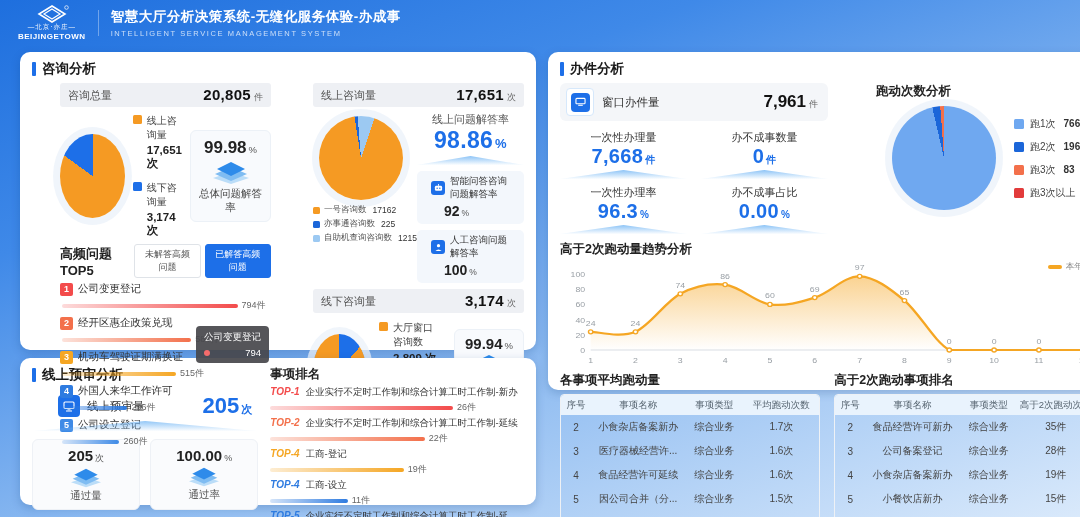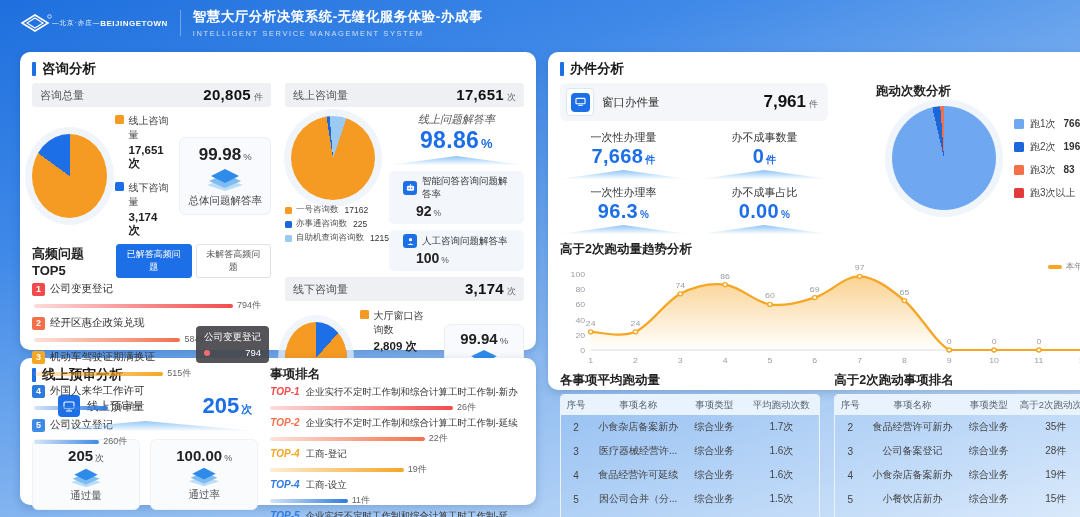--- a/index.html
+++ b/index.html
@@ -4,21 +4,21 @@
 <style>
   * { margin:0; padding:0; box-sizing:border-box; }
   html,body { width:1080px; height:517px; overflow:hidden; }
   body {
     font-family:"Liberation Sans","DejaVu Sans",sans-serif;
     background:linear-gradient(160deg,#1E6FDE 0%,#3F89E8 28%,#8FBCF1 62%,#D9E9FB 100%);
     position:relative; color:#333;
   }
   
   header { height:46px; display:flex; align-items:center; padding:0 14px 0 18px; }
-  .logo { display:flex; flex-direction:row; align-items:center; color:#fff; line-height:1; }
+  .logo { display:flex; flex-direction:column; align-items:center; color:#fff; line-height:1; }
   .logo svg { display:block; }
   .logo-cn { font-size:6.5px; letter-spacing:1px; margin-top:1px; opacity:.95; }
   .logo-en { font-size:8px; font-weight:bold; letter-spacing:.5px; margin-top:2px; }
   .hd-div { width:1px; height:26px; background:rgba(255,255,255,.35); margin:0 12px; }
   .app-title { color:#fff; font-size:13.5px; font-weight:bold; letter-spacing:.5px; }
   .app-subtitle { color:rgba(255,255,255,.75); font-size:7.5px; letter-spacing:1.6px; margin-top:3px; }
   
   main { position:absolute; top:46px; left:0; right:0; bottom:0; padding:6px 20px 10px; display:flex; gap:12px; }
   .col-left { width:516px; display:flex; flex-direction:column; }
   .panel { background:#fff; border-radius:10px; box-shadow:0 3px 10px rgba(10,55,120,.22); padding:8px 12px; }
@@ -35,21 +35,21 @@
   .pie { border-radius:50%; box-shadow:0 0 0 7px rgba(235,241,249,.75); }
   .sq { display:inline-block; border-radius:1.5px; flex:none; }
   .trap { height:9px; margin-top:2px; background:linear-gradient(180deg,rgba(120,185,245,.85),rgba(190,225,250,.05)); clip-path:polygon(50% 0,100% 100%,0 100%); }
   .rate-card { text-align:center; background:#F8FAFD; border:1px solid #ECF1F7; border-radius:6px; padding:7px 4px 6px; }
   .rate-val { font-size:17px; font-weight:bold; color:#222; }
   .rate-val i { font-style:normal; font-size:9.5px; color:#555; margin-left:2px; font-weight:normal; }
   .rate-label { font-size:10.5px; color:#444; margin-top:2px; }
   .big-blue { color:#1D6FE8; font-weight:bold; }
   
   .consult-grid { display:flex; gap:14px; }
-  .c-col { width:50%; min-width:0; }
+  .c-col { width:50%; min-width:0;margin-left:28px; }
   .total-row { display:flex; align-items:center; gap:8px; padding:7px 0 5px; }
   .legend-v { display:flex; flex-direction:column; gap:10px; }
   .leg2-item { display:flex; gap:5px; font-size:10px; color:#444; }
   .leg2-val { font-size:11.5px; font-weight:bold; color:#222; margin-top:2px; }
   .top5-head { display:flex; justify-content:space-between; align-items:center; margin-top:1px; }
   .t5-title { font-size:13px; font-weight:bold; color:#222; }
   .tabs { display:flex; gap:4px; }
   .tab { font-size:9px; padding:3px 6px; border-radius:3px; border:1px solid #dfe3e8; background:#fff; color:#555; font-family:inherit; cursor:pointer; }
   .tab.active { background:#1D6FE8; border-color:#1D6FE8; color:#fff; }
   #top5-wrap { position:relative; }
@@ -63,21 +63,21 @@
   .tooltip { position:absolute; right:2px; top:44px; background:rgba(70,70,75,.92); color:#fff; border-radius:4px; padding:5px 8px; font-size:9.5px; min-width:72px; z-index:5; }
   .tt-row { display:flex; align-items:center; justify-content:space-between; margin-top:3px; }
   .dot { width:6px; height:6px; border-radius:50%; background:#F56C6C; display:inline-block; }
   
   .online-block { display:flex; gap:8px; padding:5px 0 2px; }
   .ob-left { width:96px; flex:none; }
   .legend-s { margin-top:4px; }
   .leg1-item { display:flex; align-items:center; gap:4px; font-size:8.5px; color:#555; margin-top:2px; white-space:nowrap; }
   .leg1-item b { color:#333; font-weight:normal; margin-left:2px; }
   .ob-right { flex:1; min-width:0; }
-  .br-title { font-size:11px; color:#555; text-align:center;font-style:italic; }
+  .br-title { font-size:11px; color:#555; text-align:center; }
   .br-val { font-size:23px; text-align:center; letter-spacing:.3px; }
   .br-val i { font-style:normal; font-size:13px; margin-left:2px; }
   .mini-card { background:#F3F7FC; border-radius:5px; padding:4px 8px 5px; margin-top:6px; }
   .mc-head { display:flex; align-items:center; gap:5px; font-size:9.5px; color:#333;padding-left:6px; }
   .mc-icon { width:14px; height:14px; border-radius:3px; background:#1D6FE8; display:flex; align-items:center; justify-content:center; flex:none; }
   .mc-val { font-size:14px; font-weight:bold; color:#222; margin:2px 0 0 19px; }
   .mc-val i { font-style:normal; font-size:8.5px; color:#555; font-weight:normal; margin-left:2px; }
   .offline-row { display:flex; align-items:center; gap:13px; padding:8px 0 0; }
   
   .pre-col { width:46%; }
@@ -188,22 +188,22 @@
                   <polygon points="23,11 41,17 23,23 5,17" fill="#BBDDF8"></polygon>
                   <polygon points="23,6 39,13 23,20 7,13" fill="#7FBCF2"></polygon>
                   <polygon points="23,1 37,8 23,15 9,8" fill="#2E8BEA"></polygon>
                 </svg>
               <div class="rate-label">总体问题解答率</div>
             </div>
           </div>
           <div class="top5-head">
             <div class="t5-title">高频问题TOP5</div>
             <div class="tabs">
+              <button class="tab">未解答高频问题</button>
               <button class="tab active">已解答高频问题</button>
-              <button class="tab">未解答高频问题</button>
             </div>
           </div>
           <div id="top5-wrap">
             <div id="top5-list">
                 <div class="hrow">
                   <div class="hrow-head">
                     <span class="badge" style="background: rgb(243, 75, 75);">1</span>
                     <span class="hrow-name">公司变更登记</span>
                   </div>
                   <div class="hrow-bar">

